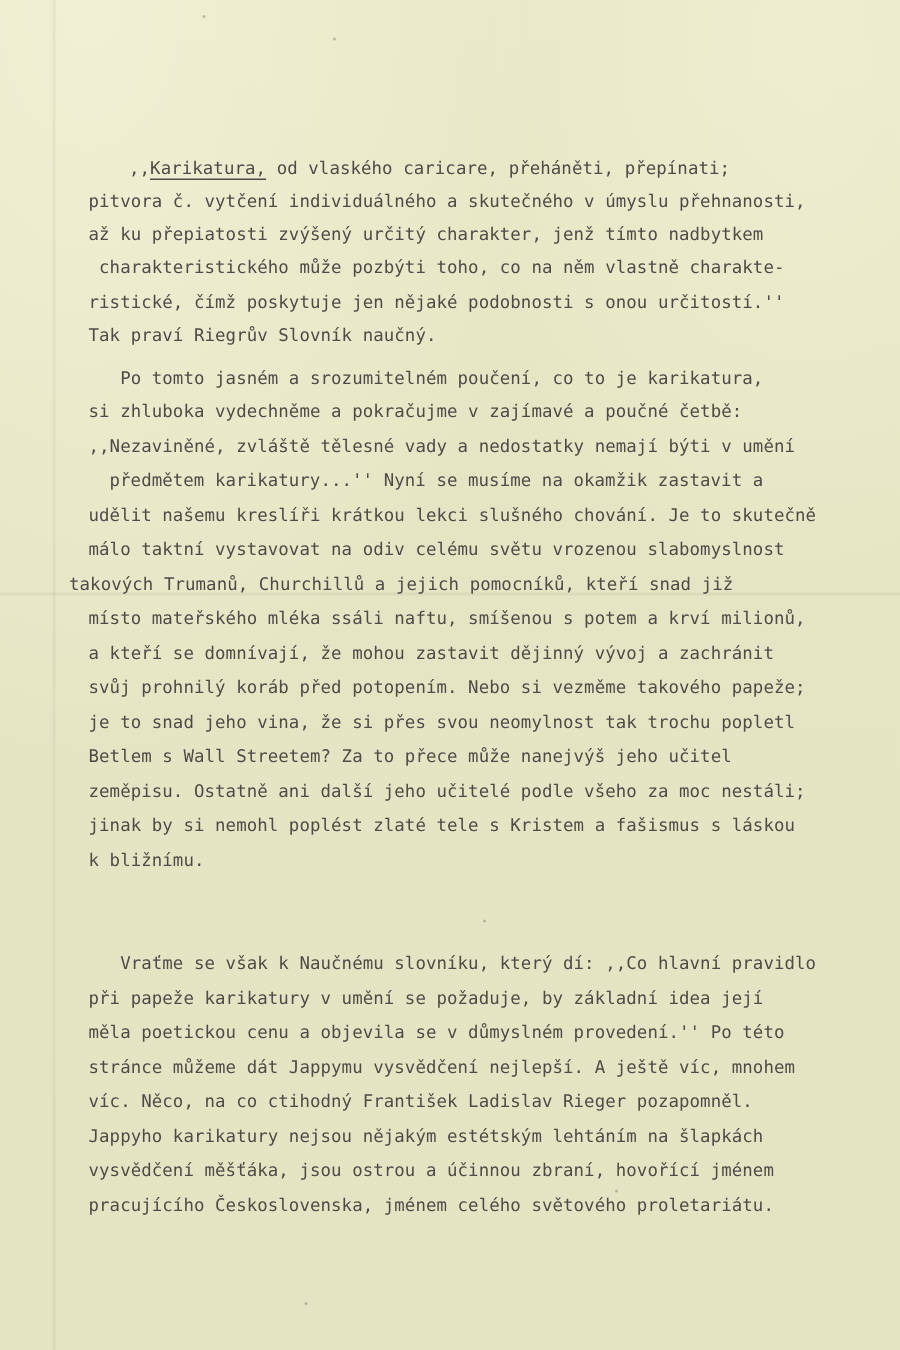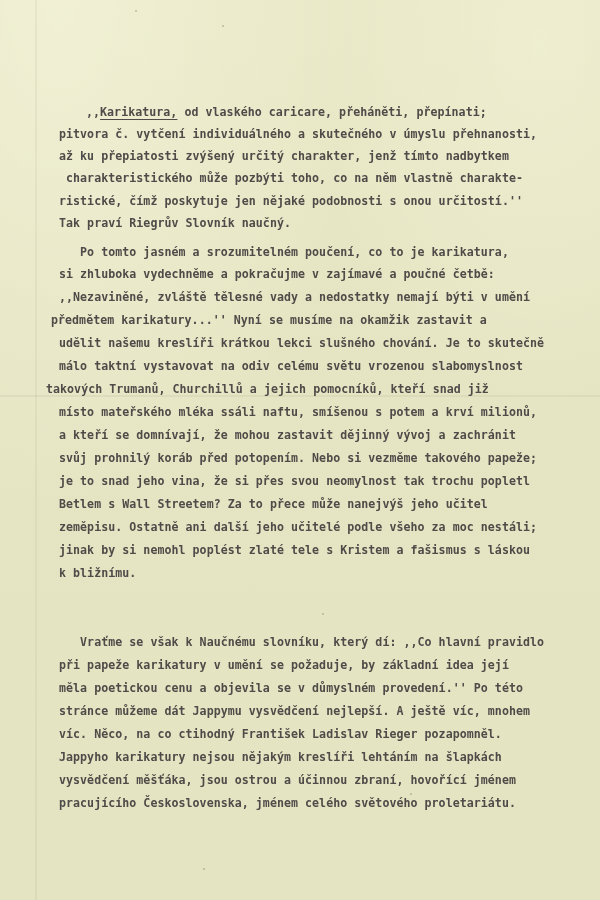--- a/index.html
+++ b/index.html
@@ -45,21 +45,20 @@
       font-family: "DejaVu Sans Mono", "Liberation Mono", monospace;
       font-size: 11.6px;
       color: #4e4b48;
       letter-spacing: 0.05px;
     }
     .line {
       position: absolute;
       white-space: pre;
       height: 16px;
       line-height: 16px;
-      font-weight: bold;
     }
     .underlined {
       text-decoration: underline;
       text-underline-offset: 3px;
       text-decoration-thickness: 1px;
     }
     .speck {
       position: absolute;
       width: 2px; height: 2px;
       border-radius: 50%;
@@ -84,34 +83,34 @@
   <div class="line" style="left:86px;top:104px"><span>,,</span><span class="underlined">Karikatura,</span><span> od vlaského caricare, přeháněti, přepínati;</span></div>
   <div class="line" style="left:59px;top:126px">pitvora č. vytčení individuálného a skutečného v úmyslu přehnanosti,</div>
   <div class="line" style="left:59px;top:148px">až ku přepiatosti zvýšený určitý charakter, jenž tímto nadbytkem</div>
   <div class="line" style="left:59px;top:170px"> charakteristického může pozbýti toho, co na něm vlastně charakte-</div>
   <div class="line" style="left:59px;top:193px">ristické, čímž poskytuje jen nějaké podobnosti s onou určitostí.''</div>
   <div class="line" style="left:59px;top:215px">Tak praví Riegrův Slovník naučný.</div>
 
   <div class="line" style="left:59px;top:244px">   Po tomto jasném a srozumitelném poučení, co to je karikatura,</div>
   <div class="line" style="left:59px;top:266px">si zhluboka vydechněme a pokračujme v zajímavé a poučné četbě:</div>
   <div class="line" style="left:59px;top:289px">,,Nezaviněné, zvláště tělesné vady a nedostatky nemají býti v umění</div>
-  <div class="line" style="left:51px;top:312px">předmětem karikatury...'' Nyní se musíme na okamžik zastavit a</div>
+  <div class="line" style="left:73px;top:312px">předmětem karikatury...'' Nyní se musíme na okamžik zastavit a</div>
   <div class="line" style="left:59px;top:335px">udělit našemu kreslíři krátkou lekci slušného chování. Je to skutečně</div>
   <div class="line" style="left:59px;top:358px">málo taktní vystavovat na odiv celému světu vrozenou slabomyslnost</div>
   <div class="line" style="left:46px;top:381px">takových Trumanů, Churchillů a jejich pomocníků, kteří snad již</div>
   <div class="line" style="left:59px;top:404px">místo mateřského mléka ssáli naftu, smíšenou s potem a krví milionů,</div>
   <div class="line" style="left:59px;top:427px">a kteří se domnívají, že mohou zastavit dějinný vývoj a zachránit</div>
   <div class="line" style="left:59px;top:450px">svůj prohnilý koráb před potopením. Nebo si vezměme takového papeže;</div>
   <div class="line" style="left:59px;top:473px">je to snad jeho vina, že si přes svou neomylnost tak trochu popletl</div>
   <div class="line" style="left:59px;top:496px">Betlem s Wall Streetem? Za to přece může nanejvýš jeho učitel</div>
   <div class="line" style="left:59px;top:519px">zeměpisu. Ostatně ani další jeho učitelé podle všeho za moc nestáli;</div>
   <div class="line" style="left:59px;top:542px">jinak by si nemohl poplést zlaté tele s Kristem a fašismus s láskou</div>
   <div class="line" style="left:59px;top:565px">k bližnímu.</div>
 
   <div class="line" style="left:59px;top:634px">   Vraťme se však k Naučnému slovníku, který dí: ,,Co hlavní pravidlo</div>
   <div class="line" style="left:59px;top:657px">při papeže karikatury v umění se požaduje, by základní idea její</div>
   <div class="line" style="left:59px;top:680px">měla poetickou cenu a objevila se v důmyslném provedení.'' Po této</div>
   <div class="line" style="left:59px;top:703px">stránce můžeme dát Jappymu vysvědčení nejlepší. A ještě víc, mnohem</div>
   <div class="line" style="left:59px;top:726px">víc. Něco, na co ctihodný František Ladislav Rieger pozapomněl.</div>
-  <div class="line" style="left:59px;top:749px">Jappyho karikatury nejsou nějakým kreslíři lehtáním na šlapkách</div>
+  <div class="line" style="left:59px;top:749px">Jappyho karikatury nejsou nějakým estétským lehtáním na šlapkách</div>
   <div class="line" style="left:59px;top:772px">vysvědčení měšťáka, jsou ostrou a účinnou zbraní, hovořící jménem</div>
   <div class="line" style="left:59px;top:795px">pracujícího Československa, jménem celého světového proletariátu.</div>
 </div>
 
 </body></html>

